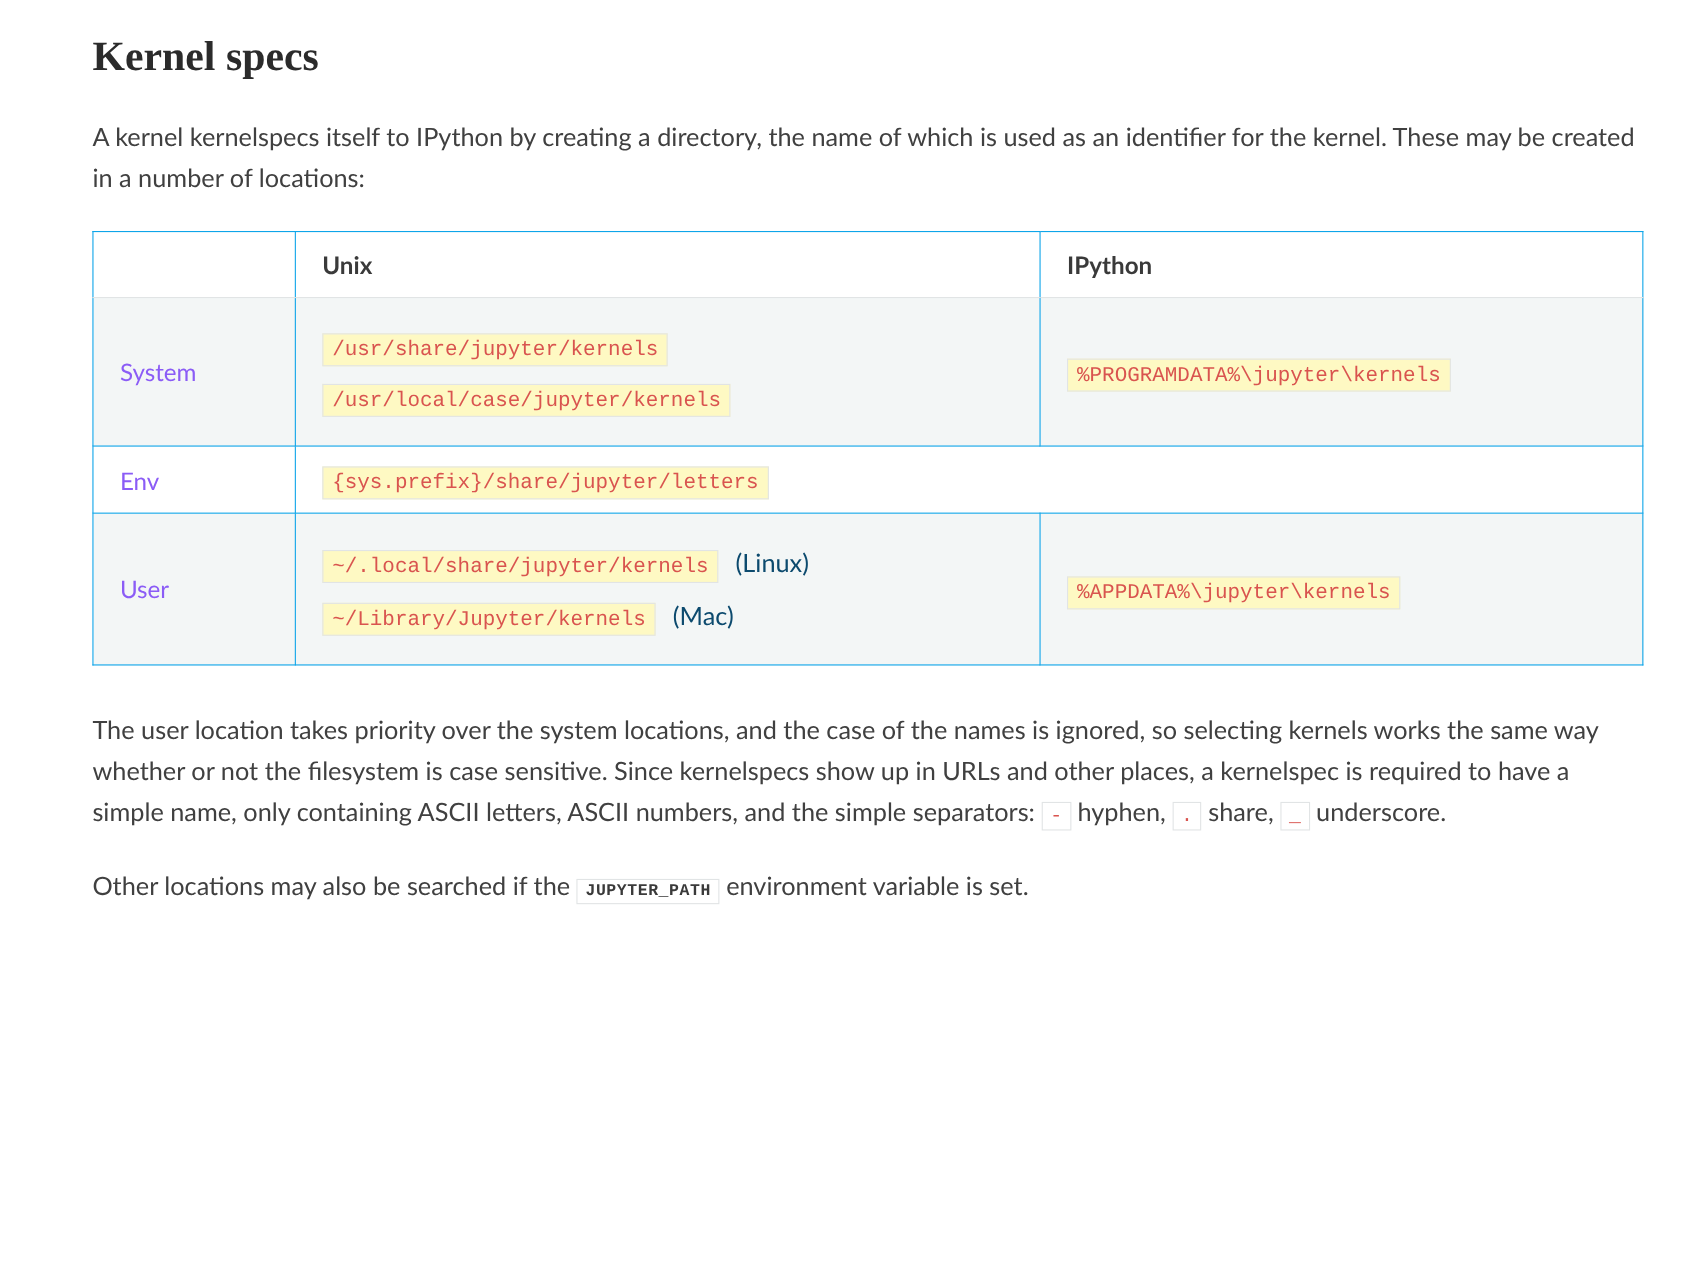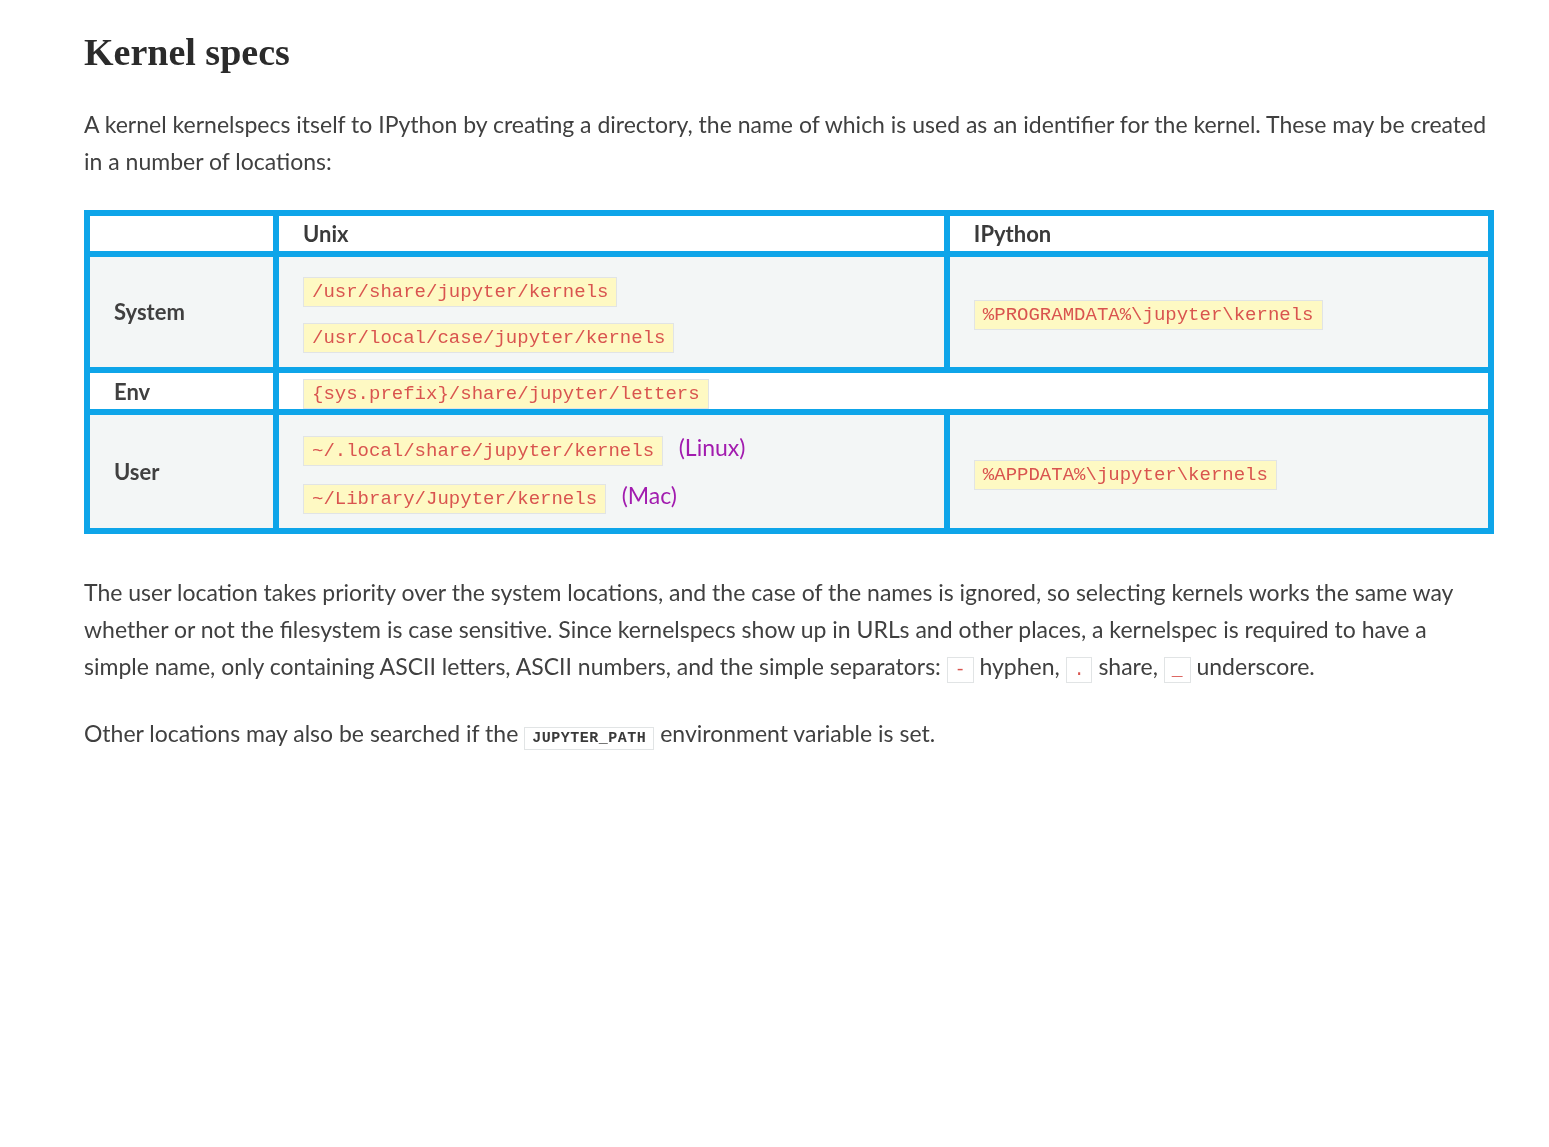--- a/index.html
+++ b/index.html
@@ -29,61 +29,61 @@
   }
   table.loc-table {
     border-collapse: collapse;
     width: 100%;
     margin: 30px 0 40px 0;
     border: 1px solid #e1e4e5;
     font-size: 22px;
   }
   table.loc-table th,
   table.loc-table td {
-    border: 6px solid #0ea5e9;
-    padding: 4px 24px;
+    border: 1px solid #0ea5e9;
+    padding: 16px 24px;
     text-align: left;
     vertical-align: middle;
   }
   table.loc-table thead th {
     background: #ffffff;
     font-weight: 700;
     color: #3a3a3a;
     border-bottom: 1px solid #e1e4e5;
   }
   table.loc-table tbody tr.odd td,
   table.loc-table tbody tr.odd th.rowhead {
     background: #f3f6f6;
   }
   table.loc-table tbody tr.even td,
   table.loc-table tbody tr.even th.rowhead {
     background: #ffffff;
   }
   table.loc-table th.rowhead {
-    font-weight: 700;
-    color: #404040;
+    font-weight: 400;
+    color: #8b5cf6;
     width: 135px;
   }
   .code-pill {
     font-family: "SFMono-Regular", Consolas, "Liberation Mono", Menlo, monospace;
     font-size: 19px;
     background: #fef9c3;
     border: 1px solid #e1e4e5;
     color: #d9544f;
     padding: 3px 8px;
     white-space: nowrap;
   }
   .cell-block {
     display: block;
     margin: 10px 0;
     line-height: 1.6;
   }
   .cell-block .suffix {
     margin-left: 10px;
-    color: #a21caf;
+    color: #0c4a6e;
     font-family: "Lato", "Helvetica Neue", Arial, sans-serif;
     font-size: 23px;
   }
   .inline-code {
     font-family: "SFMono-Regular", Consolas, "Liberation Mono", Menlo, monospace;
     font-size: 18px;
     background: #ffffff;
     border: 1px solid #e1e4e5;
     color: #d9544f;
     padding: 2px 7px;

